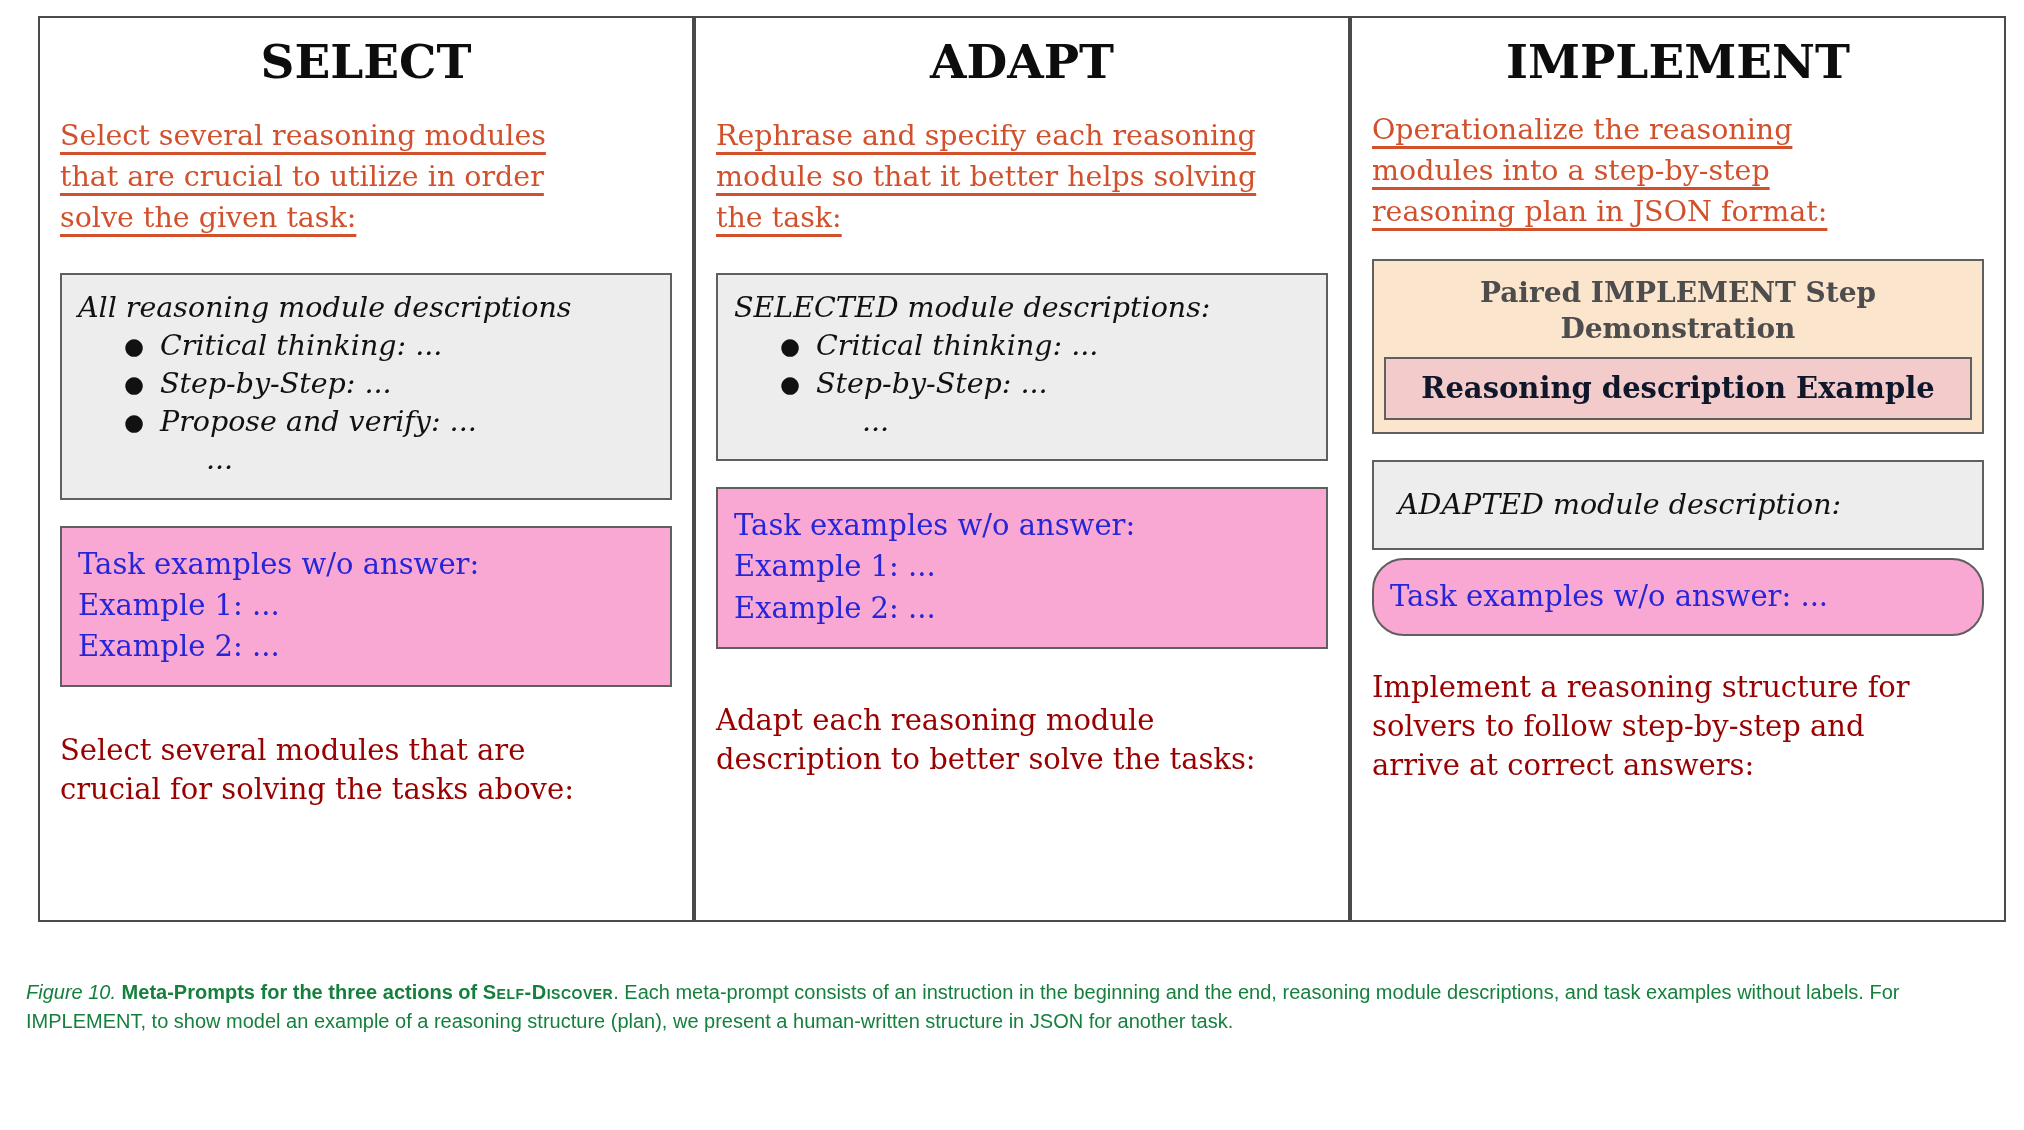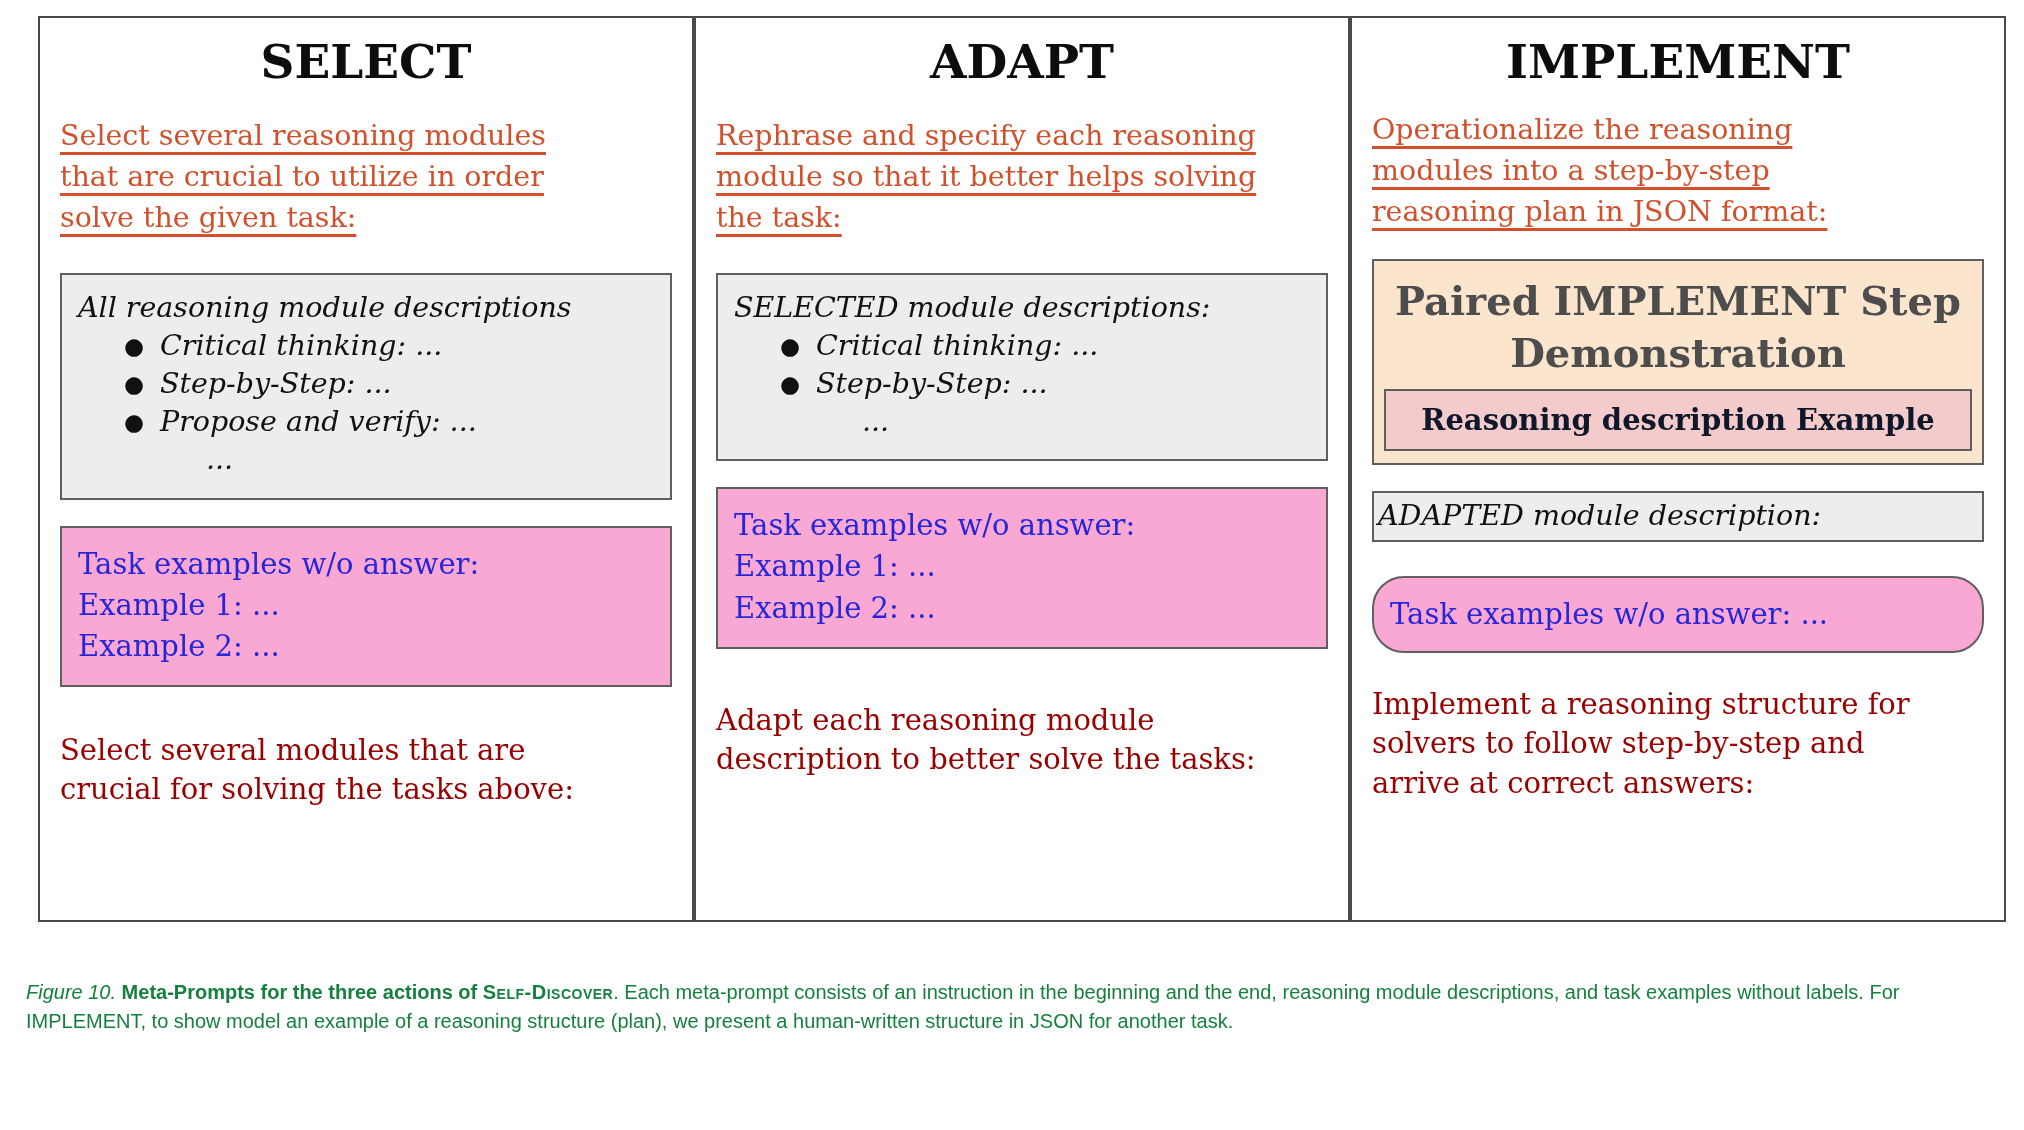--- a/index.html
+++ b/index.html
@@ -92,45 +92,45 @@
 
   
   .demo-box {
     margin-top: 26px;
     background: #fbe5cd;
     padding: 8px 10px 12px 10px;
   }
   .demo-header {
     margin: 6px 0 10px 0;
     text-align: center;
-    font-size: 40px;
+    font-size: 28px;
     font-weight: 700;
     line-height: 1.3;
     color: #4d4d4d;
     white-space: pre-line;
   }
   .demo-row {
     box-sizing: border-box;
     border: 2px solid #5f5f5f;
     text-align: center;
     font-size: 29px;
     color: #0f172a;
     padding: 12px 24px;
     line-height: 1.2;
     font-weight: bold;
   }
   .demo-row-pink   { background: #f3cbcb; }
   .demo-row-yellow { background: #fef2cc; margin-top: -2px; }
 
   .panel-implement .gray-box {
     margin-top: 26px;
-    padding: 4px;
+    padding: 24px;
   }
   .panel-implement .blue-box {
-    margin-top: 34px;
+    margin-top: 8px;
     padding: 16px;
     border-radius: 32px;
   }
 
   
   .caption {
     margin: 56px 26px 0 26px;
     font-family: Liberation Sans, sans-serif;
     font-size: 20px;
     line-height: 1.44;

